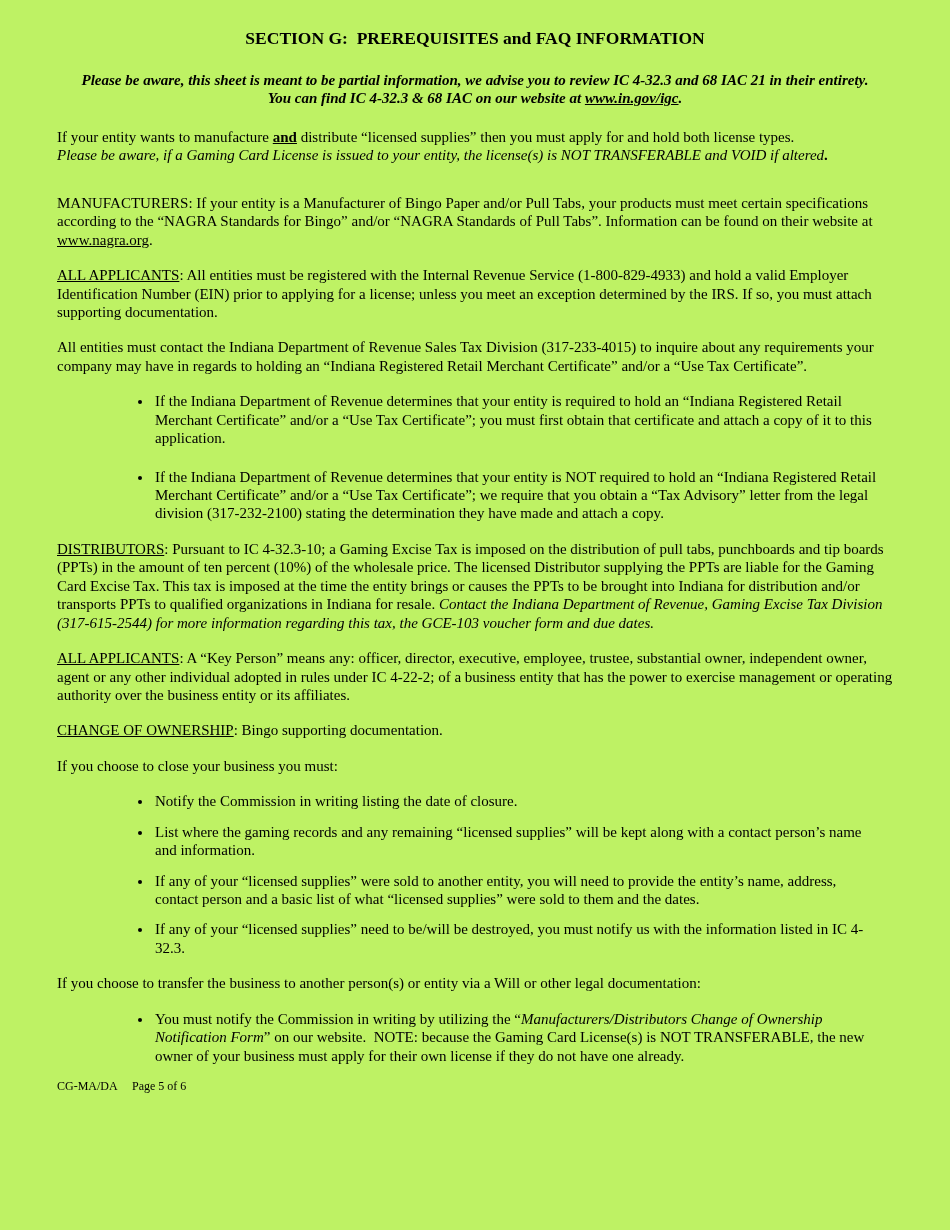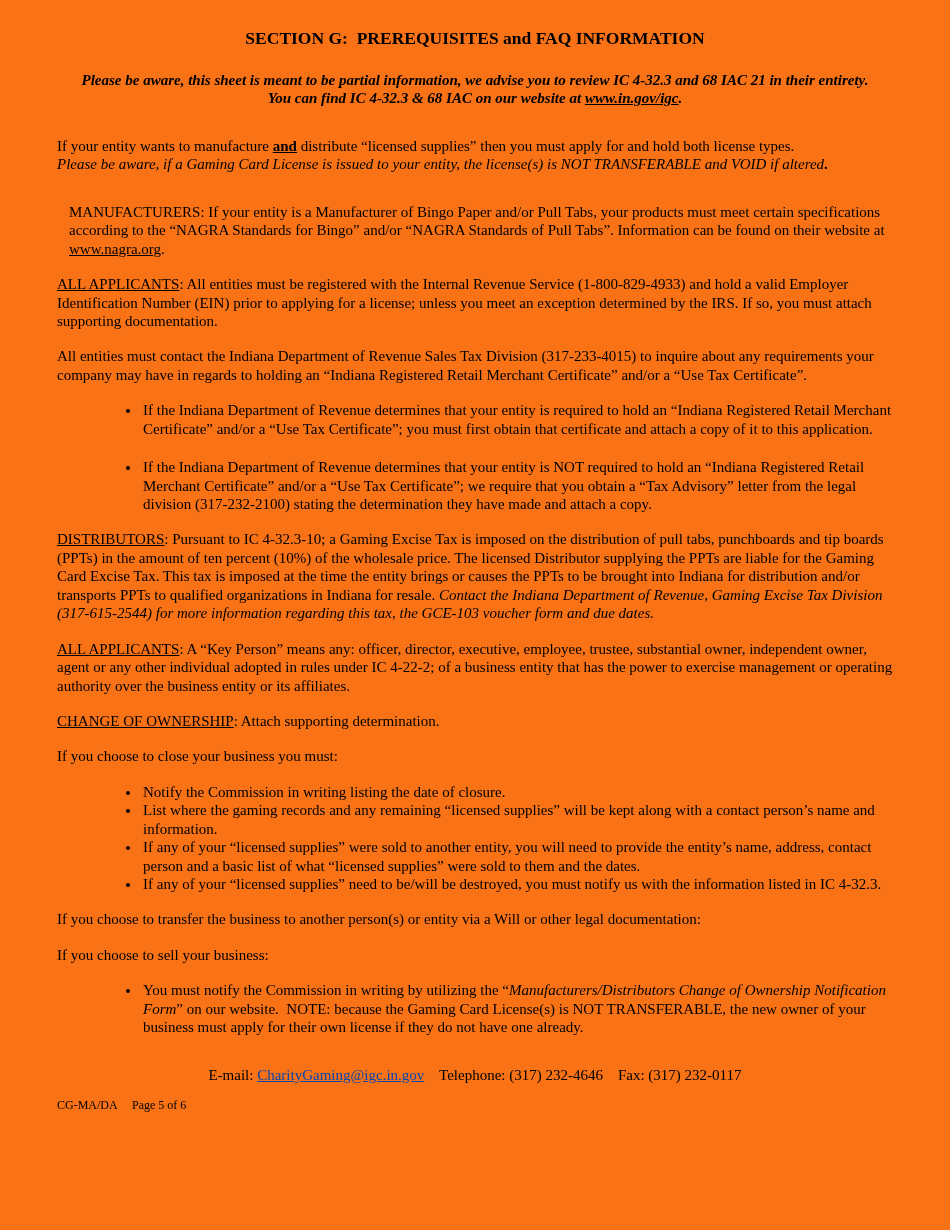--- a/index.html
+++ b/index.html
@@ -1,20 +1,20 @@
 <!DOCTYPE html>
 <html><head>
 <meta charset="utf-8">
 <style>
   html, body { margin: 0; padding: 0; background: #e8e8e8; }
   .page {
     width: 950px;
     min-height: 1230px;
     margin: 0 auto;
-    background: #f97316;
+    background: #bef264;
     box-sizing: border-box;
     padding: 28px 57px 24px 57px;
     font-family: "Liberation Serif", serif;
     color: #000;
   }
   .title {
     text-align: center;
     font-weight: bold;
     font-size: 17.5px;
     margin: 0 0 22px 0;
@@ -25,27 +25,27 @@
     line-height: 1.23;
     margin: 17px 0 0 0;
     white-space: pre-wrap;
   }
   .notice {
     text-align: center;
     font-weight: bold;
     font-style: italic;
     margin-top: 3px;
   }
-  [data-name="license-types-paragraph"] { margin-top: 29px; }
-  [data-name="manufacturers-paragraph"] { margin-top: 29px; margin-left: 12px; }
+  [data-name="license-types-paragraph"] { margin-top: 20px; }
+  [data-name="manufacturers-paragraph"] { margin-top: 29px; }
   ul.block {
     padding: 0 0 0 84px;
     list-style: disc outside;
   }
-  ul.block li { padding-left: 2px; margin: 0; }
+  ul.block li { padding-left: 2px; margin: 12px; }
   ul[data-name="dor-bullets"] li + li { margin-top: 20px; }
   .b { font-weight: bold; }
   .i { font-style: italic; }
   .u { text-decoration: underline; }
   .doc-link { color: #0645ad; text-decoration: underline; cursor: pointer; }
   .footer-contact {
     margin-top: 30px;
     text-align: center;
     font-size: 15px;
     white-space: pre-wrap;
@@ -64,22 +64,20 @@
   <h1 class="title" data-name="page-title">SECTION G:  PREREQUISITES and FAQ INFORMATION</h1>
   <div data-name="document-body">
       <p class="block notice" data-name="notice"><span data-name="text-segment" class="b i">Please be aware, this sheet is meant to be partial information, we advise you to review IC 4-32.3 and 68 IAC 21 in their entirety.</span><br><span data-name="text-segment" class="b i">You can find IC 4-32.3 &amp; 68 IAC on our website at </span><span data-name="igc-website-url" class="b i u">www.in.gov/igc</span><span data-name="text-segment" class="b i">.</span></p>
       <p class="block" data-name="license-types-paragraph"><span data-name="text-segment">If your entity wants to manufacture </span><span data-name="text-segment" class="b u">and</span><span data-name="text-segment"> distribute “licensed supplies” then you must apply for and hold both license types.</span><br><span data-name="text-segment" class="i">Please be aware, if a Gaming Card License is issued to your entity, the license(s) is NOT TRANSFERABLE and VOID if altered</span><span data-name="text-segment" class="b">.</span></p>
       <p class="block" data-name="manufacturers-paragraph"><span data-name="text-segment">MANUFACTURERS: If your entity is a Manufacturer of Bingo Paper and/or Pull Tabs, your products must meet certain specifications according to the “NAGRA Standards for Bingo” and/or “NAGRA Standards of Pull Tabs”. Information can be found on their website at </span><span data-name="nagra-website-url" class="u">www.nagra.org</span><span data-name="text-segment">.</span></p>
       <p class="block" data-name="all-applicants-ein-paragraph"><span data-name="text-segment" class="u">ALL APPLICANTS</span><span data-name="text-segment">: All entities must be registered with the Internal Revenue Service (1-800-829-4933) and hold a valid Employer Identification Number (EIN) prior to applying for a license; unless you meet an exception determined by the IRS. If so, you must attach supporting documentation.</span></p>
       <p class="block" data-name="dor-contact-paragraph"><span data-name="text-segment">All entities must contact the Indiana Department of Revenue Sales Tax Division (317-233-4015) to inquire about any requirements your company may have in regards to holding an “Indiana Registered Retail Merchant Certificate” and/or a “Use Tax Certificate”.</span></p>
       <ul class="block" data-name="dor-bullets"><li data-name="bullet-item"><span data-name="text-segment">If the Indiana Department of Revenue determines that your entity is required to hold an “Indiana Registered Retail Merchant Certificate” and/or a “Use Tax Certificate”; you must first obtain that certificate and attach a copy of it to this application.</span></li><li data-name="bullet-item"><span data-name="text-segment">If the Indiana Department of Revenue determines that your entity is NOT required to hold an “Indiana Registered Retail Merchant Certificate” and/or a “Use Tax Certificate”; we require that you obtain a “Tax Advisory” letter from the legal division (317-232-2100) stating the determination they have made and attach a copy.</span></li></ul>
       <p class="block" data-name="distributors-paragraph"><span data-name="text-segment" class="u">DISTRIBUTORS</span><span data-name="text-segment">: Pursuant to IC 4-32.3-10; a Gaming Excise Tax is imposed on the distribution of pull tabs, punchboards and tip boards (PPTs) in the amount of ten percent (10%) of the wholesale price. The licensed Distributor supplying the PPTs are liable for the Gaming Card Excise Tax. This tax is imposed at the time the entity brings or causes the PPTs to be brought into Indiana for distribution and/or transports PPTs to qualified organizations in Indiana for resale. </span><span data-name="text-segment" class="i">Contact the Indiana Department of Revenue, Gaming Excise Tax Division (317-615-2544) for more information regarding this tax, the GCE-103 voucher form and due dates</span><span data-name="text-segment" class="i">.</span></p>
       <p class="block" data-name="key-person-paragraph"><span data-name="text-segment" class="u">ALL APPLICANTS</span><span data-name="text-segment">: A “Key Person” means any: officer, director, executive, employee, trustee, substantial owner, independent owner, agent or any other individual adopted in rules under IC 4-22-2; of a business entity that has the power to exercise management or operating authority over the business entity or its affiliates.</span></p>
-      <p class="block" data-name="change-of-ownership-paragraph"><span data-name="text-segment" class="u">CHANGE OF OWNERSHIP</span><span data-name="text-segment">: Attach supporting determination.</span></p>
+      <p class="block" data-name="change-of-ownership-paragraph"><span data-name="text-segment" class="u">CHANGE OF OWNERSHIP</span><span data-name="text-segment">: Bingo supporting documentation.</span></p>
       <p class="block" data-name="close-business-intro"><span data-name="text-segment">If you choose to close your business you must:</span></p>
       <ul class="block" data-name="close-business-bullets"><li data-name="bullet-item"><span data-name="text-segment">Notify the Commission in writing listing the date of closure.</span></li><li data-name="bullet-item"><span data-name="text-segment">List where the gaming records and any remaining “licensed supplies” will be kept along with a contact person’s name and information.</span></li><li data-name="bullet-item"><span data-name="text-segment">If any of your “licensed supplies” were sold to another entity, you will need to provide the entity’s name, address, contact person and a basic list of what “licensed supplies” were sold to them and the dates.</span></li><li data-name="bullet-item"><span data-name="text-segment">If any of your “licensed supplies” need to be/will be destroyed, you must notify us with the information listed in IC 4-32.3.</span></li></ul>
       <p class="block" data-name="transfer-business-intro"><span data-name="text-segment">If you choose to transfer the business to another person(s) or entity via a Will or other legal documentation:</span></p>
-      <p class="block" data-name="sell-business-intro"><span data-name="text-segment">If you choose to sell your business:</span></p>
       <ul class="block" data-name="sell-business-bullets"><li data-name="bullet-item"><span data-name="text-segment">You must notify the Commission in writing by utilizing the “</span><span data-name="text-segment" class="i">Manufacturers/Distributors Change of Ownership Notification Form</span><span data-name="text-segment">” on our website.  NOTE: because the Gaming Card License(s) is NOT TRANSFERABLE, the new owner of your business must apply for their own license if they do not have one already.</span></li></ul>
     </div>
-  <div class="footer-contact" data-name="footer-contact"><span data-name="text-segment">E-mail: </span><a href="#" class="doc-link" data-name="email-link">CharityGaming@igc.in.gov</a><span data-name="text-segment">    Telephone: (317) 232-4646    Fax: (317) 232-0117</span></div>
   <div class="footer-page" data-name="footer-page-label">CG-MA/DA     Page 5 of 6</div>
 </div>
 
 </body></html>

